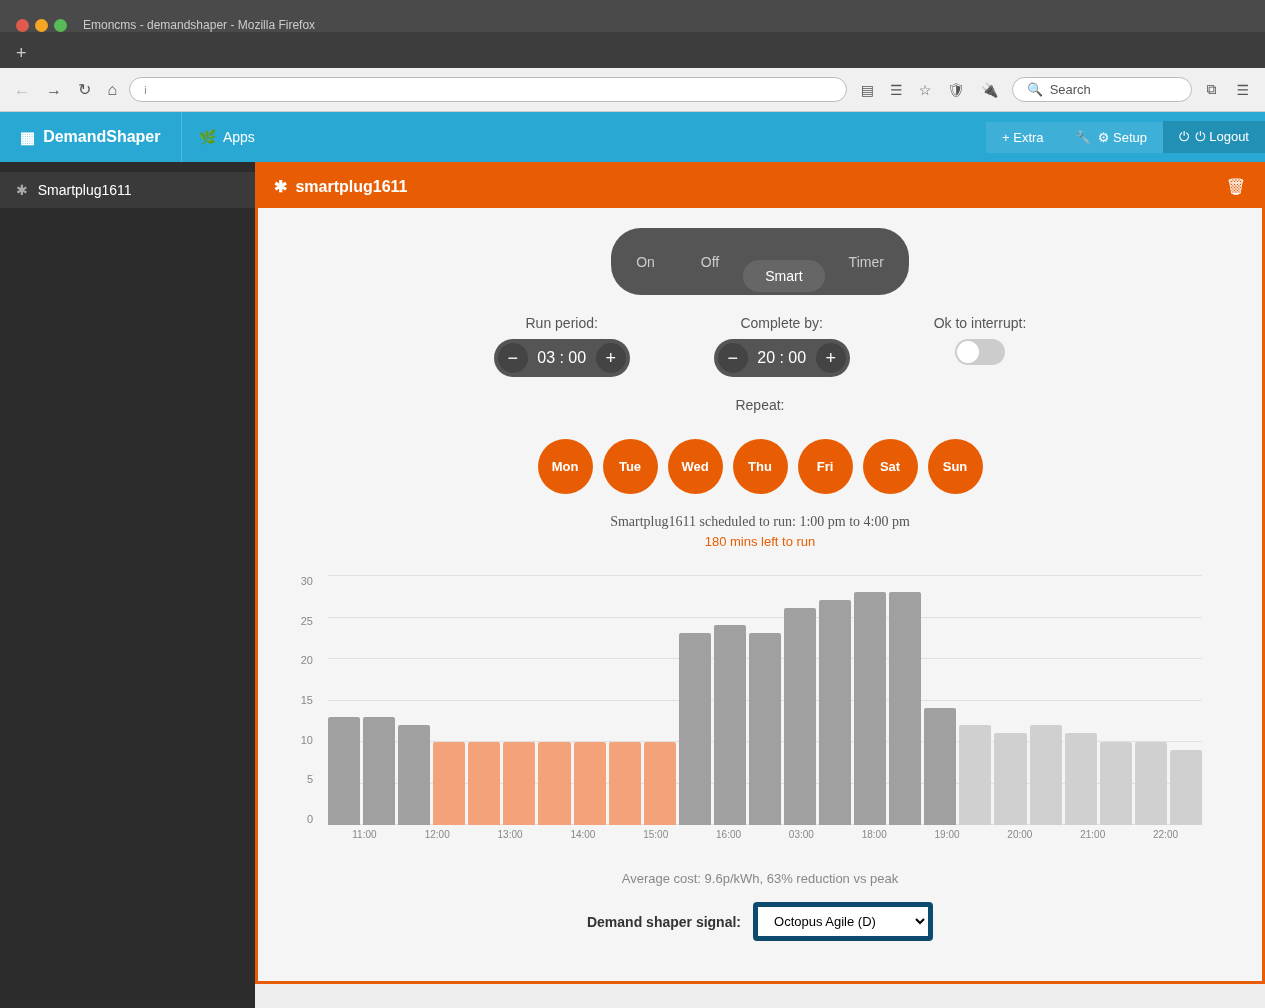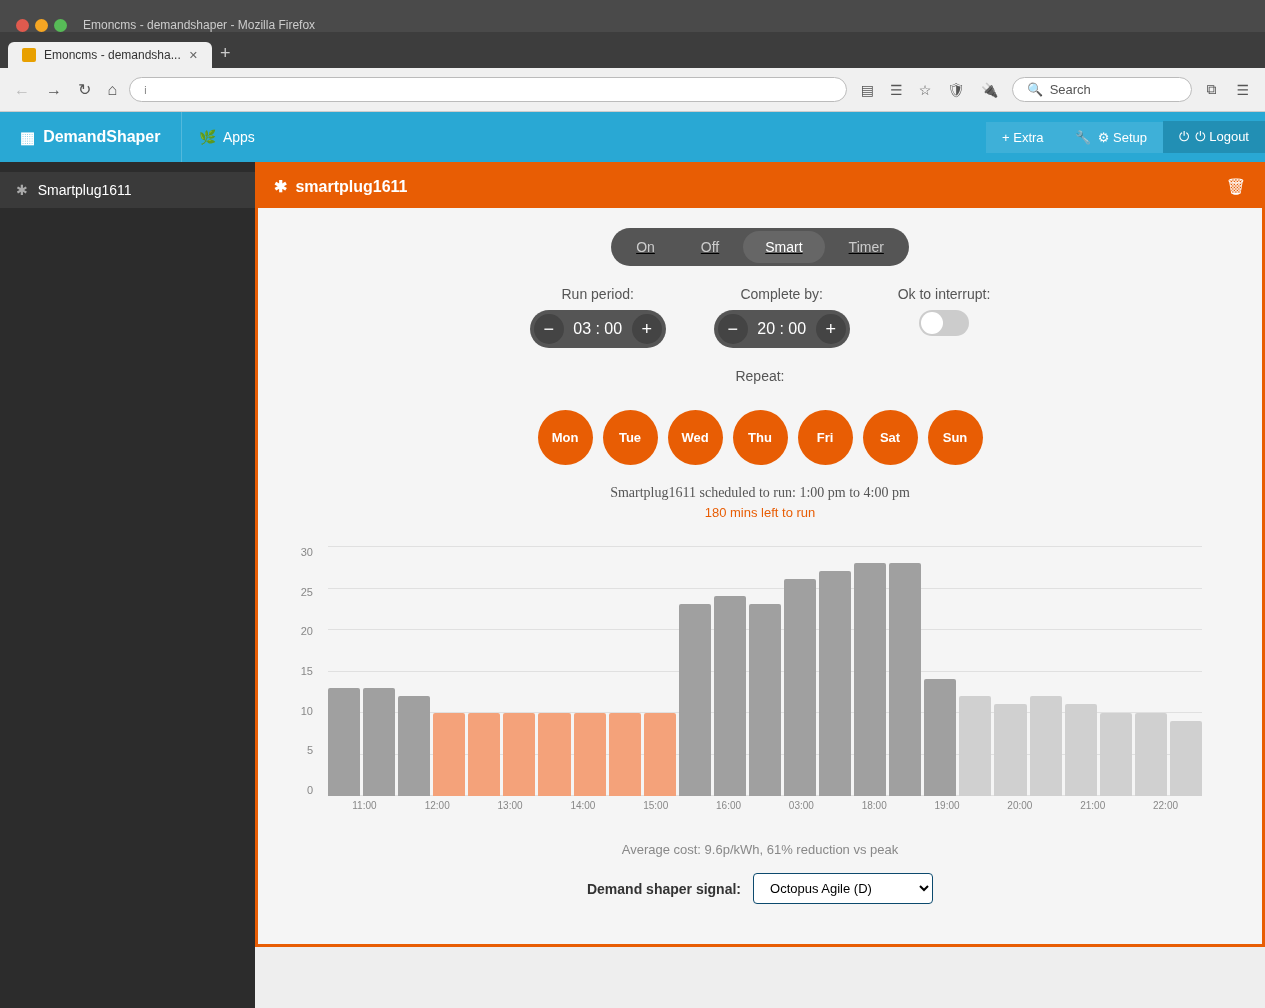--- a/index.html
+++ b/index.html
@@ -211,42 +211,42 @@
       display: flex;
       justify-content: center;
       margin-bottom: 20px;
     }
     .mode-toggle {
       background: #555;
       border-radius: 30px;
       display: flex;
       padding: 3px;
       gap: 2px;
-      text-decoration: underline;
     }
     .mode-btn {
       padding: 8px 22px;
       border-radius: 25px;
       border: none;
       font-size: 14px;
       cursor: pointer;
       color: #ccc;
       background: transparent;
     }
     .mode-btn.active {
       background: #666;
       color: white;
+      margin-top: 29px;
     }
 
     
     .controls-row {
       display: flex;
       justify-content: center;
       align-items: flex-start;
-      gap: 48px;
+      gap: 84px;
       margin-bottom: 20px;
     }
     .control-group {
       display: flex;
       flex-direction: column;
       align-items: center;
       gap: 8px;
     }
     .control-label {
       font-size: 14px;
@@ -417,21 +417,21 @@
       margin-bottom: 20px;
     }
     .signal-label {
       font-size: 14px;
       font-weight: bold;
       color: #333;
     }
     .signal-select {
       padding: 6px 12px;
       font-size: 13px;
-      border: 1px solid #0c4a6e;
+      border: 5px solid #0c4a6e;
       border-radius: 4px;
       background: white;
       min-width: 180px;
     }
 
     
     .leaf-icon { display: inline-block; color: #6bba3c; font-size: 14px; }
   </style>
 </head>
 <body>
@@ -439,25 +439,20 @@
 <div class="browser-titlebar">
   <div class="window-controls">
     <div class="wc wc-close"></div>
     <div class="wc wc-min"></div>
     <div class="wc wc-max"></div>
   </div>
   <span class="browser-title">Emoncms - demandshaper - Mozilla Firefox</span>
 </div>
 
 <div class="browser-tabbar">
-  <div class="browser-tab">
-    <span class="tab-favicon"></span>
-    <span>Emoncms - demandsha...</span>
-    <span class="tab-close">✕</span>
-  </div>
   <span class="new-tab-btn">+</span>
 </div>
 
 <div class="browser-navbar">
   <button class="nav-btn disabled">←</button>
   <button class="nav-btn">→</button>
   <button class="nav-btn">↻</button>
   <button class="nav-btn">⌂</button>
   <div class="url-bar">
     <span class="lock-icon">ℹ</span>
@@ -640,21 +635,21 @@
               <span class="x-label">16:00</span>
               <span class="x-label">03:00</span>
               <span class="x-label">18:00</span>
               <span class="x-label">19:00</span>
               <span class="x-label">20:00</span>
               <span class="x-label">21:00</span>
               <span class="x-label">22:00</span>
             </div>
         </div>
 
-        <div class="avg-cost">Average cost: 9.6p/kWh, 61% reduction vs peak</div>
+        <div class="avg-cost">Average cost: 9.6p/kWh, 63% reduction vs peak</div>
 
         <div class="signal-row">
           <span class="signal-label">Demand shaper signal:</span>
           <select class="signal-select">
             <option>Octopus Agile (D)</option>
           </select>
         </div>
 
       </div>
     </div>

